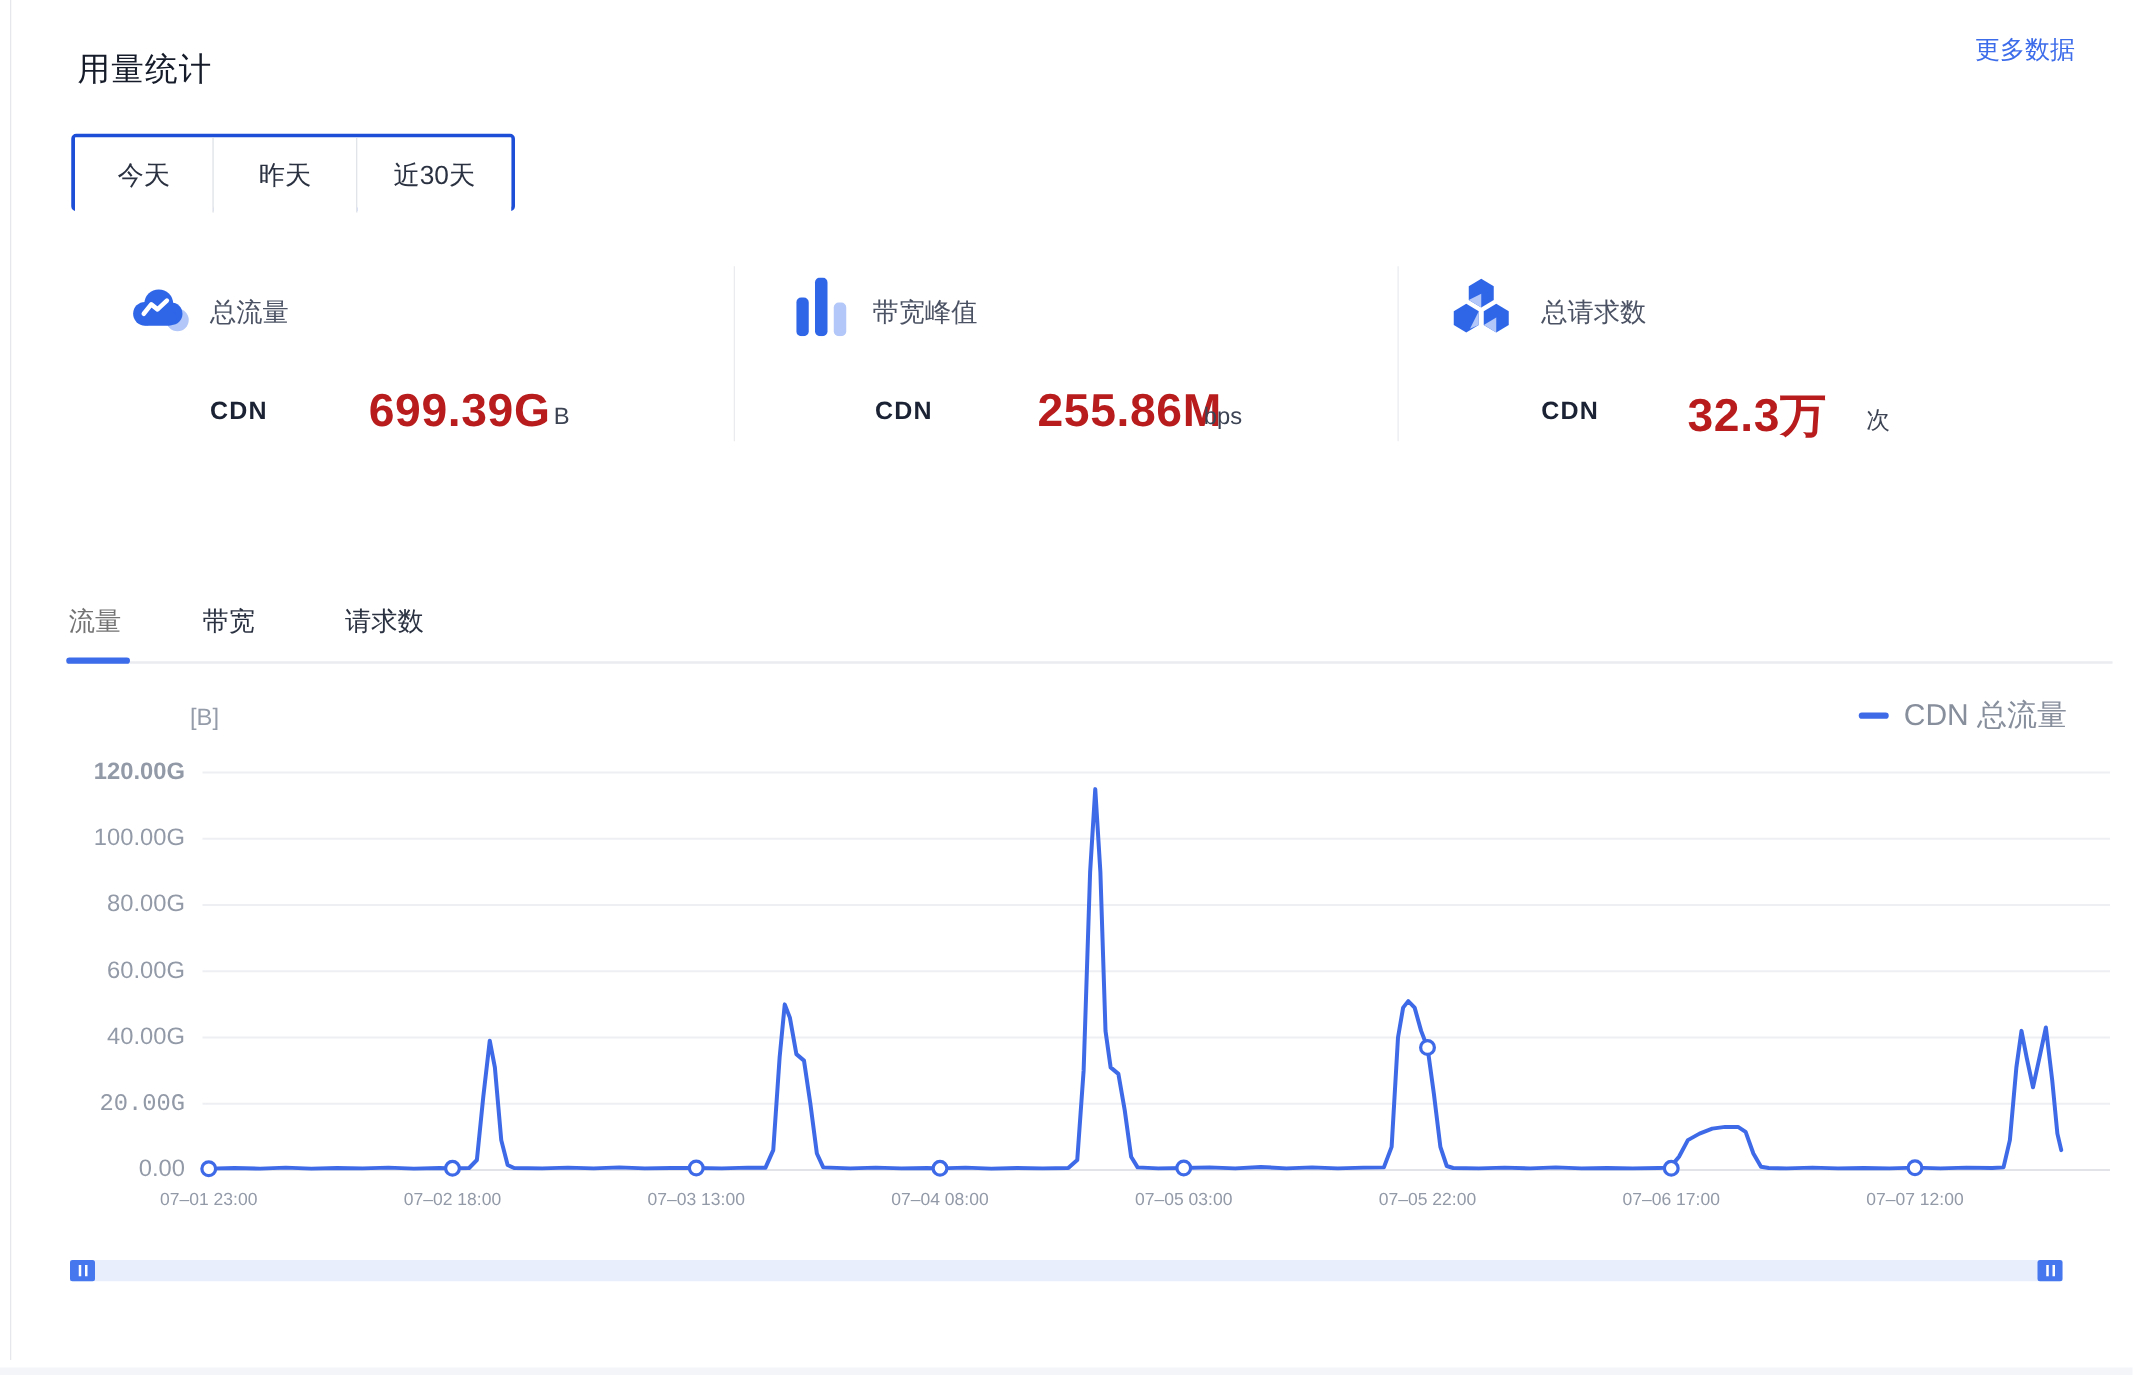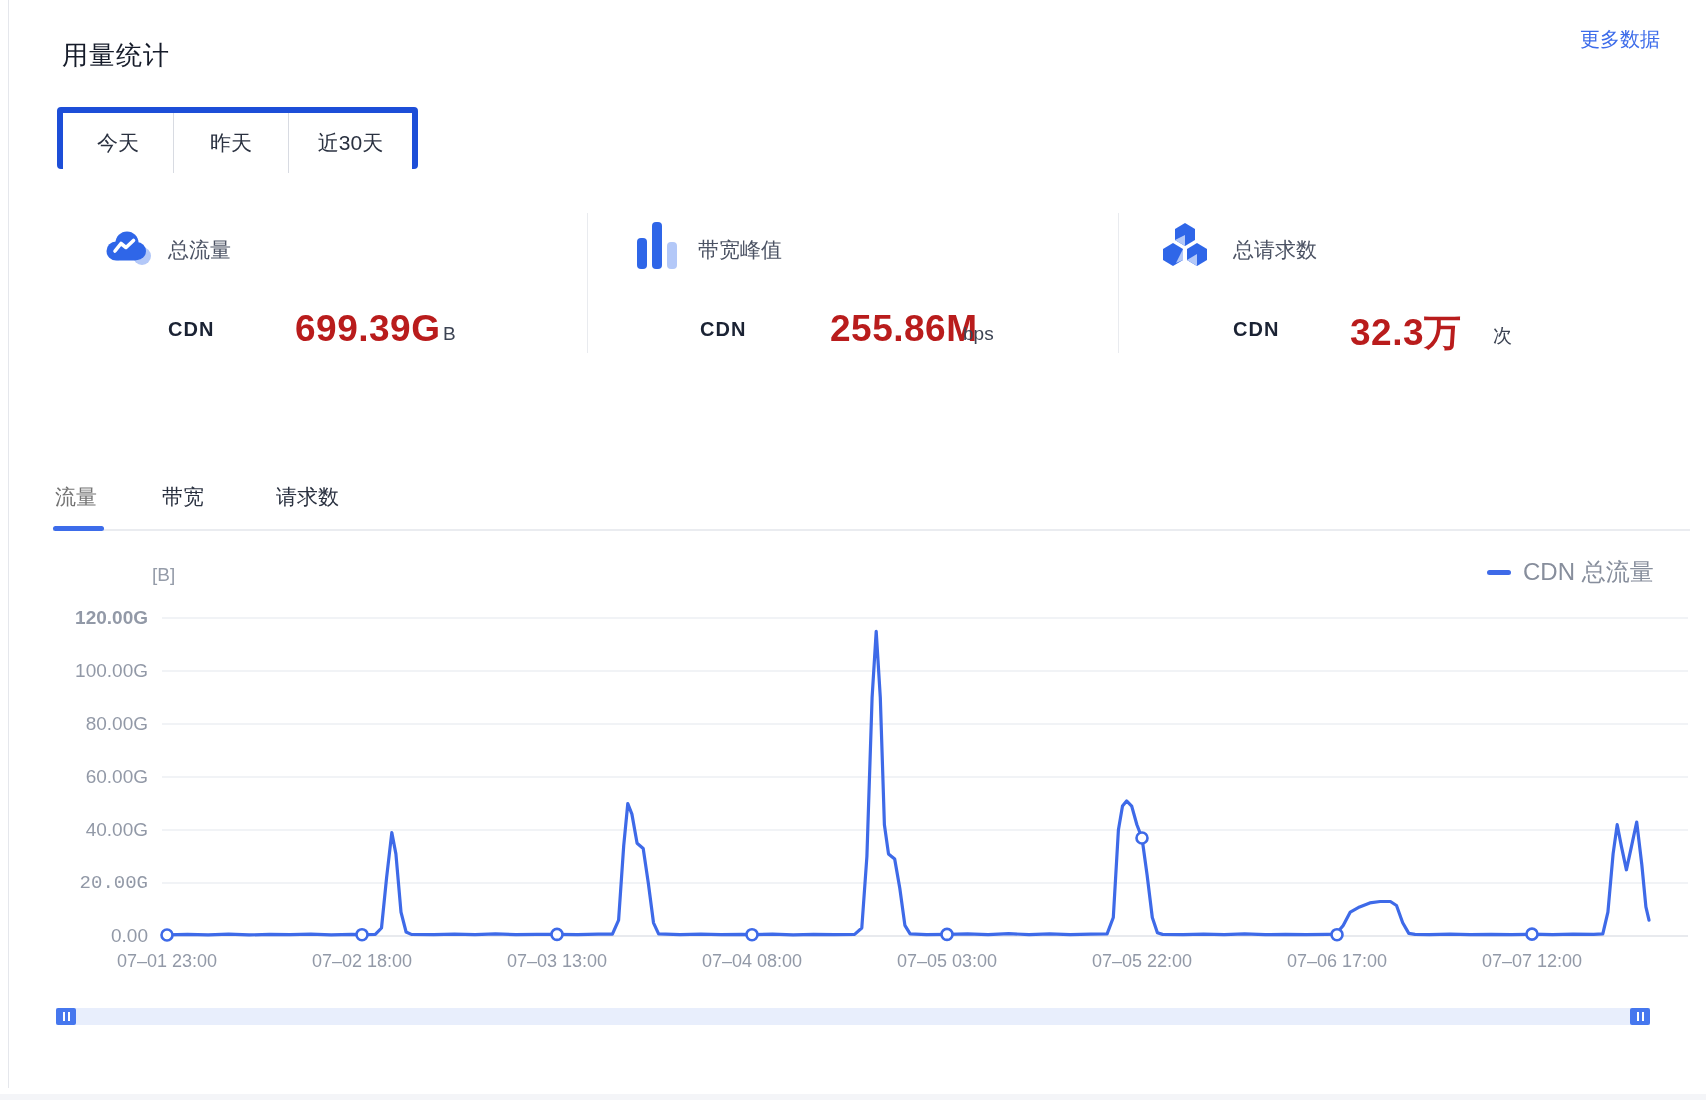--- a/index.html
+++ b/index.html
@@ -9,21 +9,21 @@
 
   
   #left-edge { left:8px; top:0; width:1px; height:1088px; background:#e5e7ec; }
   #bottom-strip { left:0; top:1094px; width:1706px; height:6px; background:#f4f5f8; }
 
   
   #page-title { left:62px; top:38px; font-size:26px; font-weight:normal; color:#151b29; letter-spacing:1px; }
   #more-link { right:46px; top:26px; font-size:20px; color:#3d6cea; cursor:pointer; }
 
   
-  #range-group { left:57px; top:107px; height:62px; display:flex; border:6px solid #1d4ed8; border-radius:4px; background:#fff; }
+  #range-group { left:57px; top:107px; height:62px; display:flex; border:3px solid #1d4ed8; border-radius:4px; background:#fff; }
   .seg-btn { height:60px; display:flex; align-items:center; justify-content:center;
     font-size:21px; color:#2a3140; background:#fff; border:none; border-right:1px solid #d8dbe2;
     cursor:pointer; font-family:inherit; }
   .seg-btn:last-child { border-right:none; }
   .seg-btn.selected { box-shadow:inset 0 0 0 2px #3d6cea; color:#3d6cea; }
   .w1{width:111px}.w2{width:115px}.w3{width:130px}.w4{width:123px}
 
   
   .vdiv { width:1px; height:140px; top:213px; background:#e9ebef; }
   .stat-label { font-size:21px; color:#4b5263; }
@@ -36,21 +36,21 @@
   .chart-tab.active { color:#737373; }
   #tab-underline { left:53px; top:526px; width:51px; height:5px; border-radius:2.5px; background:#3d6cea; z-index:3; }
   #tabs-divider { left:53px; top:529px; width:1637px; height:2px; background:#eaecf0; }
 
   
   #unit-label { left:152px; top:564px; font-size:19px; color:#959ca9; }
   #legend { left:1487px; top:556px; display:flex; align-items:center; }
   #legend-dash { width:24px; height:5px; border-radius:2.5px; margin-right:12px; }
   #legend-text { font-size:24px; color:#878e9c; }
   .y-label { position:absolute; left:30px; width:118px; text-align:right; font-size:19px; color:#9299a7; }
-  .x-label { position:absolute; width:150px; text-align:center; font-size:18px; color:#9299a7; }
+  .x-label { position:absolute; width:150px; text-align:center; font-size:14px; color:#9299a7; }
   #chart-svg { position:absolute; left:0; top:0; }
 
   
   #slider-track { left:56px; top:1008px; width:1594px; height:17px; background:#e8eefc; }
   .slider-handle { top:1008px; width:20px; height:17px; background:#4677ee; border-radius:2px;
     display:flex; align-items:center; justify-content:center; gap:3px; cursor:ew-resize; }
   .slider-handle span { display:block; width:2px; height:9px; background:#ffffff; }
   #handle-left { left:56px; } #handle-right { left:1630px; }
 </style>
 </head>

